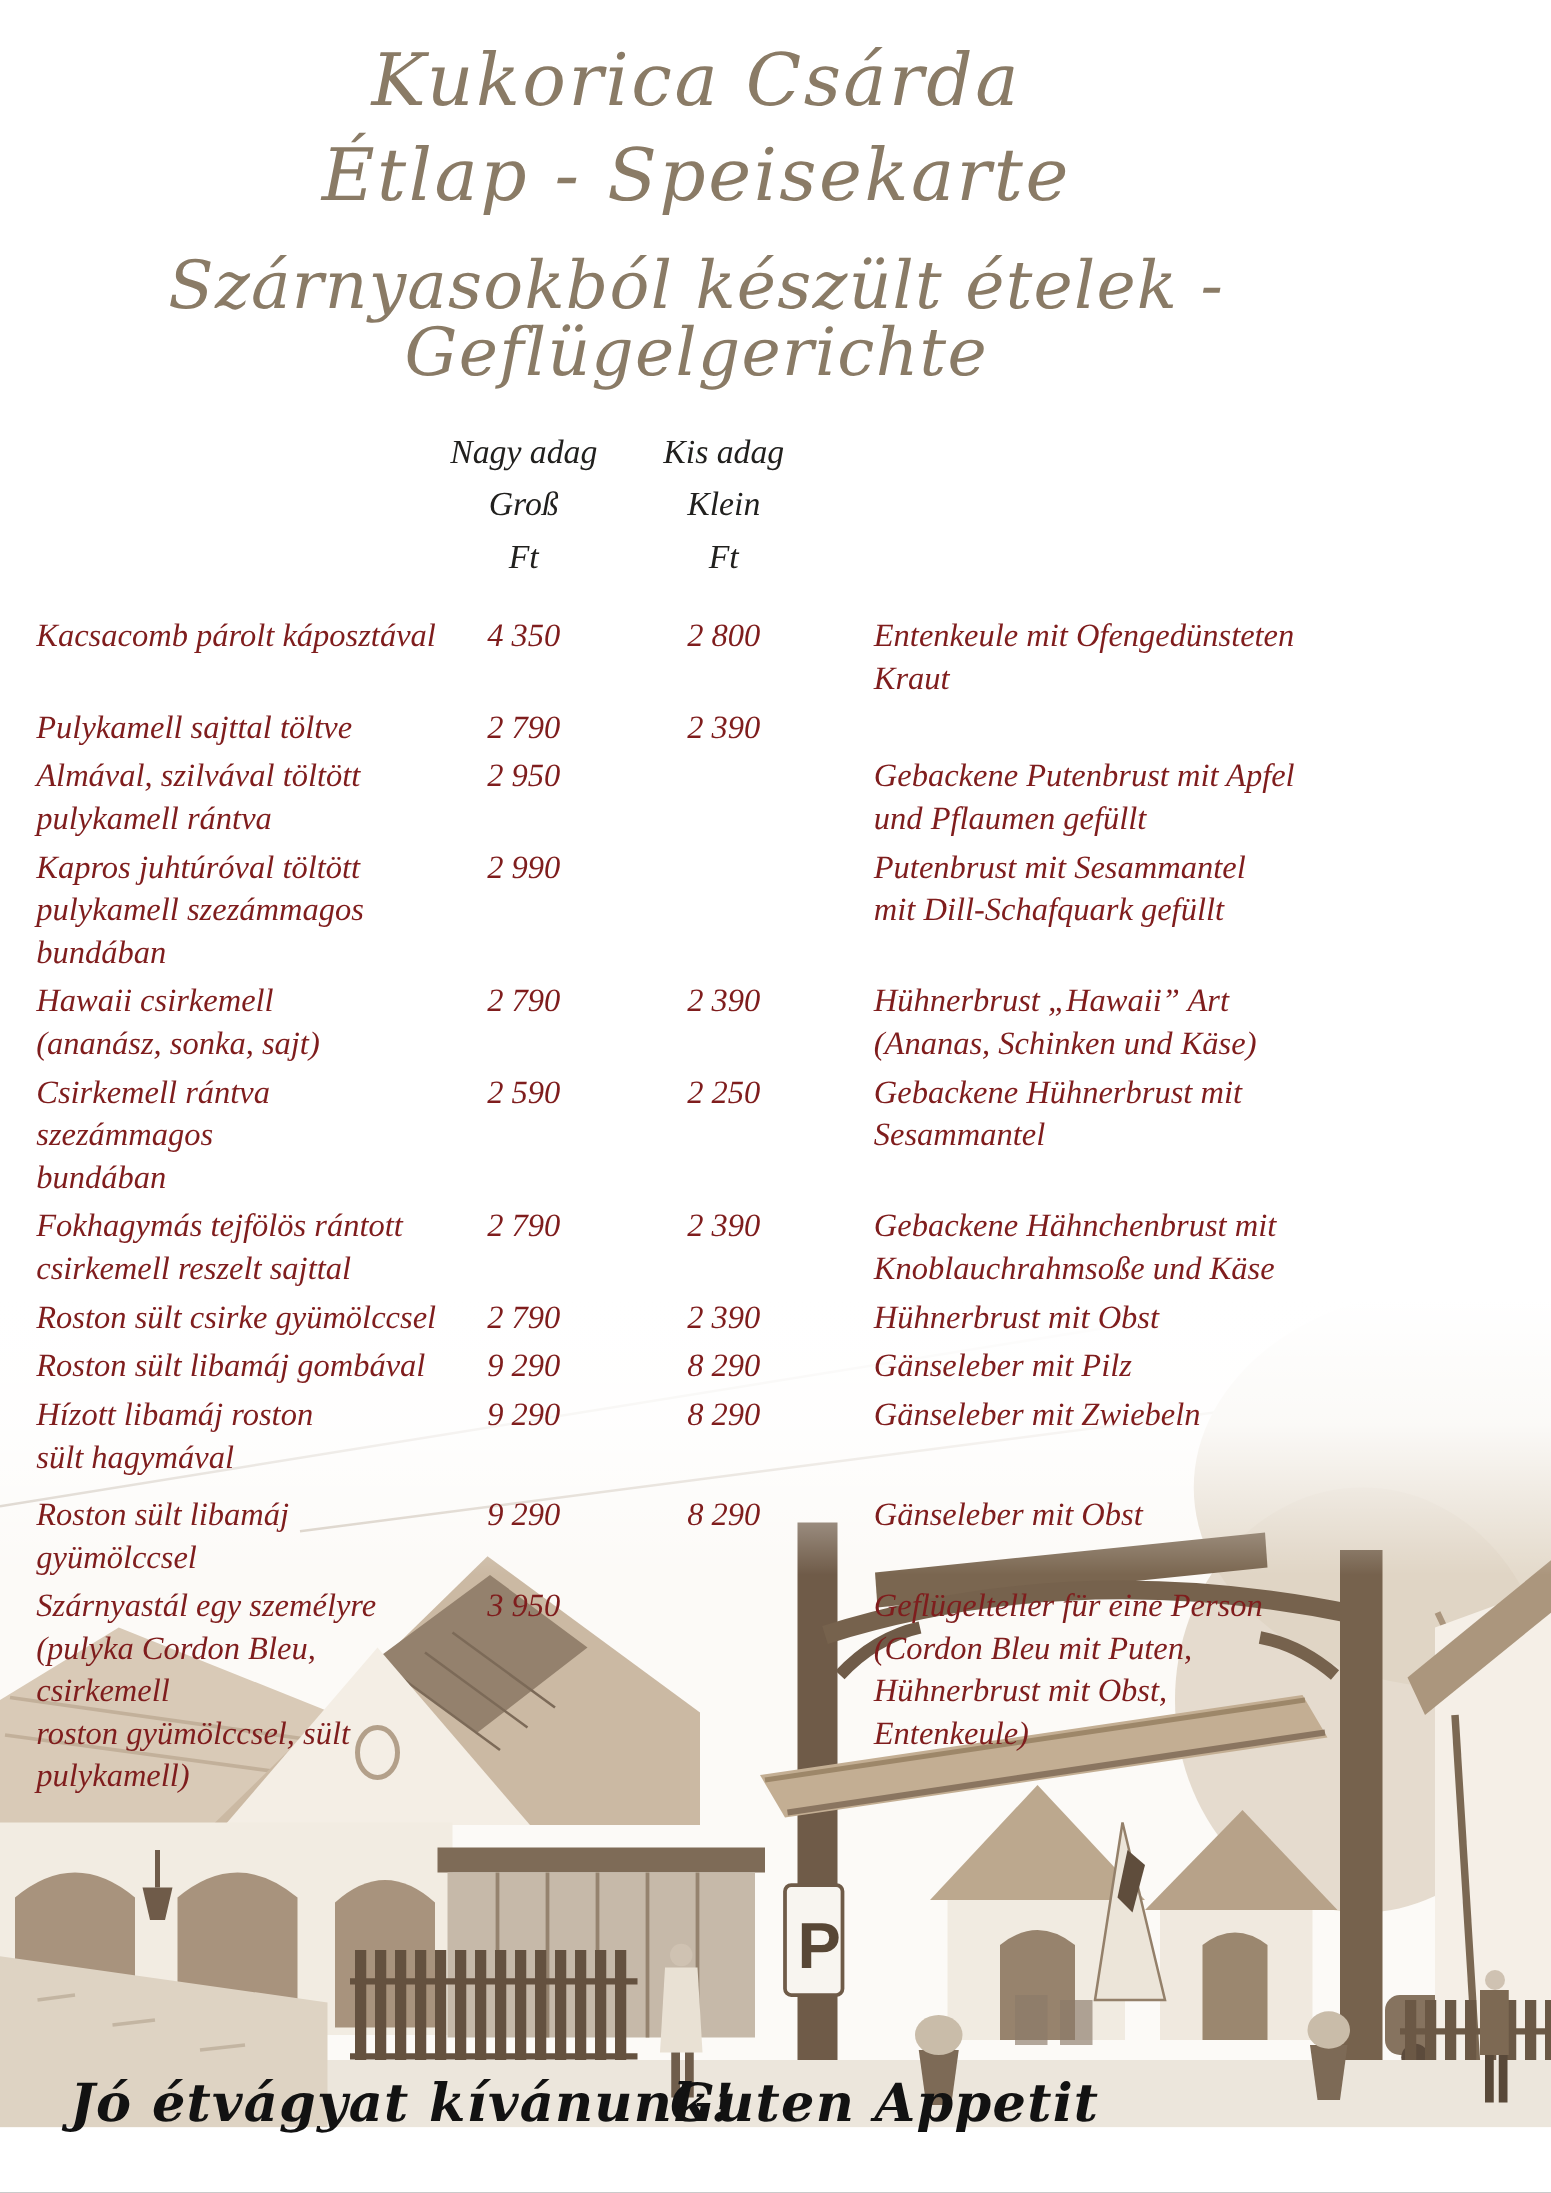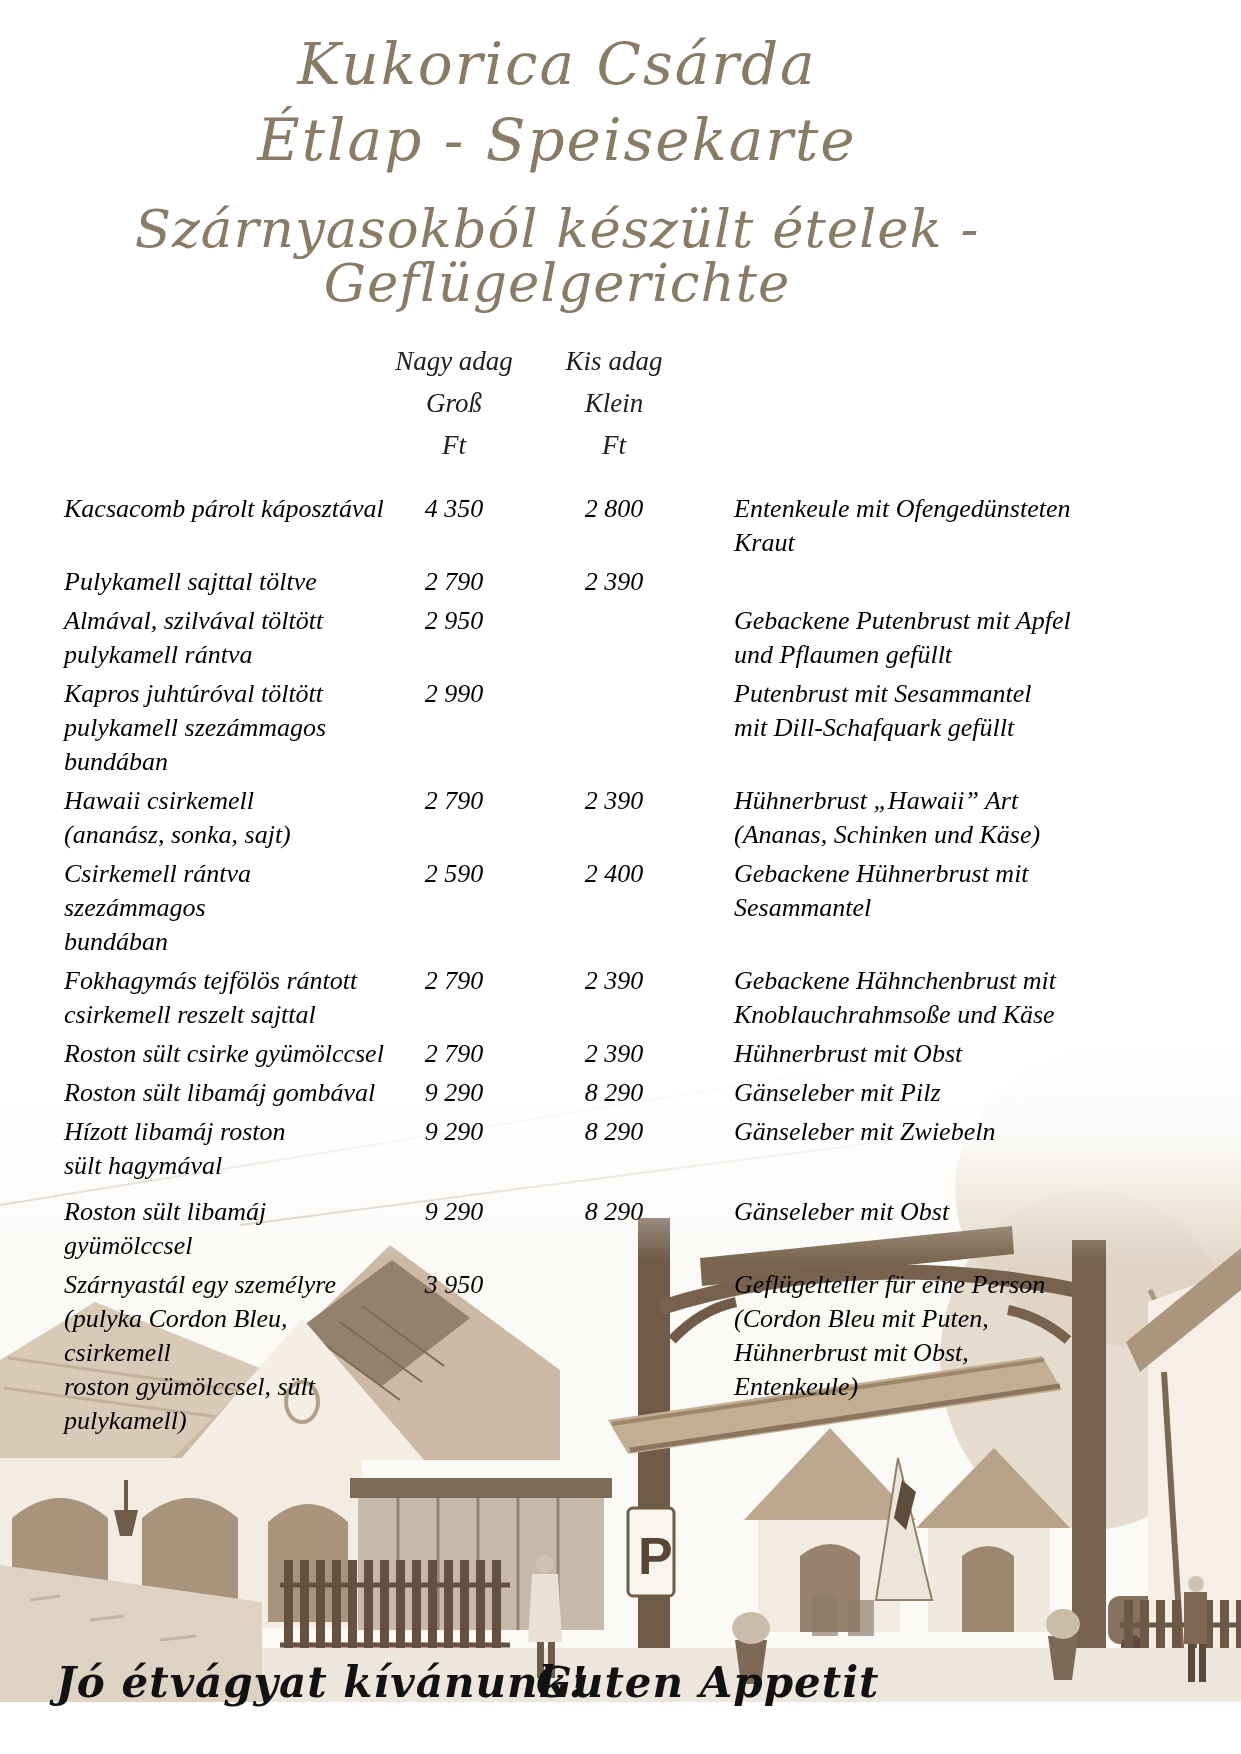--- a/index.html
+++ b/index.html
@@ -15,32 +15,32 @@
     font-size:58px;line-height:76px;color:#8a7b66;letter-spacing:2px;
   }
   .section-title{
     font-family:"DejaVu Serif", serif;font-style:italic;
     font-size:53px;line-height:54px;color:#8a7b66;letter-spacing:1px;margin-top:24px;
   }
   
   .menu-grid{
     position:relative;z-index:2;display:grid;
     grid-template-columns:330px 120px 40px 120px 60px 1fr;
-    padding-left:64px;padding-right:28px;box-sizing:border-box;width:100%;
+    padding-left:29px;padding-right:28px;box-sizing:border-box;width:100%;
   }
   .col-head{margin-top:30px;}
   .col-head .hdr{
     font-style:italic;font-size:27px;line-height:42px;color:#21201e;
     text-align:center;white-space:pre-line;
   }
   .menu-list{margin-top:26px;}
   .menu-row{margin-bottom:5px;}
   .menu-row.gap-top{margin-top:12px;}
   .cell{
-    font-style:italic;font-size:26px;line-height:34px;color:#000000;
+    font-style:italic;font-size:26px;line-height:34px;color:#7f1d1d;
     white-space:pre-line;
   }
   .cell.price{text-align:center;white-space:nowrap;}
   
   .photo-wrap{position:absolute;left:0;top:1040px;width:1241px;height:714px;z-index:0;}
   .photo-fade{
     position:absolute;left:0;top:1040px;width:1241px;height:220px;z-index:1;
     background:linear-gradient(to bottom, rgba(255,255,255,1) 0%, rgba(255,255,255,.85) 45%, rgba(255,255,255,0) 100%);
   }
   .photo-bottom{position:absolute;left:0;top:1702px;width:1241px;height:52px;background:#ffffff;z-index:1;}
@@ -255,21 +255,21 @@
         <div></div>
       <div class="cell">Hühnerbrust „Hawaii” Art
 (Ananas, Schinken und Käse)</div>
     </div>
 
     <div class="menu-grid menu-row">
       <div class="cell">Csirkemell rántva szezámmagos
 bundában</div>
       <div class="cell price">2 590</div>
         <div></div>
-      <div class="cell price">2 400</div>
+      <div class="cell price">2 250</div>
         <div></div>
       <div class="cell">Gebackene Hühnerbrust mit
 Sesammantel</div>
     </div>
 
     <div class="menu-grid menu-row">
       <div class="cell">Fokhagymás tejfölös rántott
 csirkemell reszelt sajttal</div>
       <div class="cell price">2 790</div>
         <div></div>

